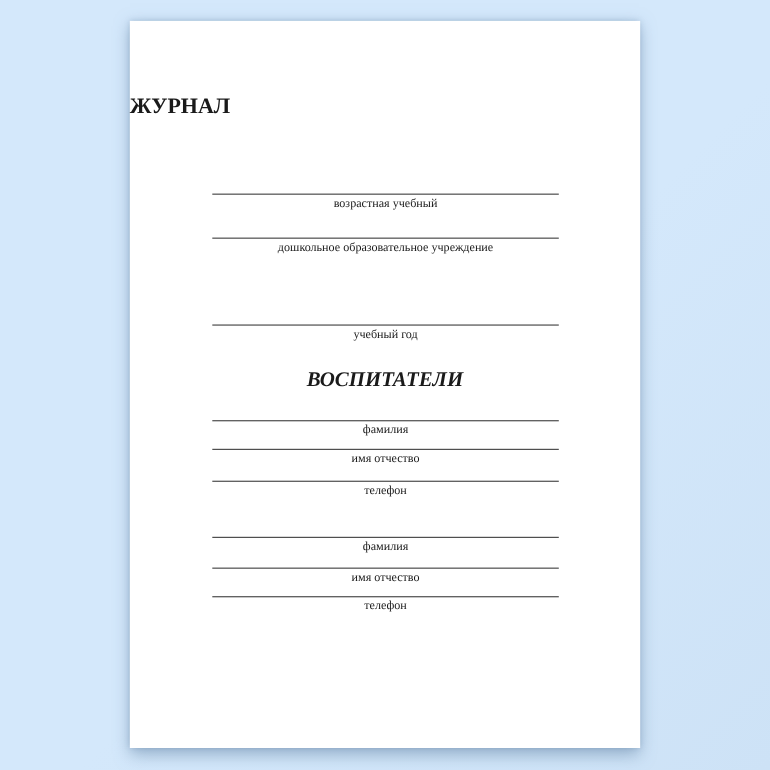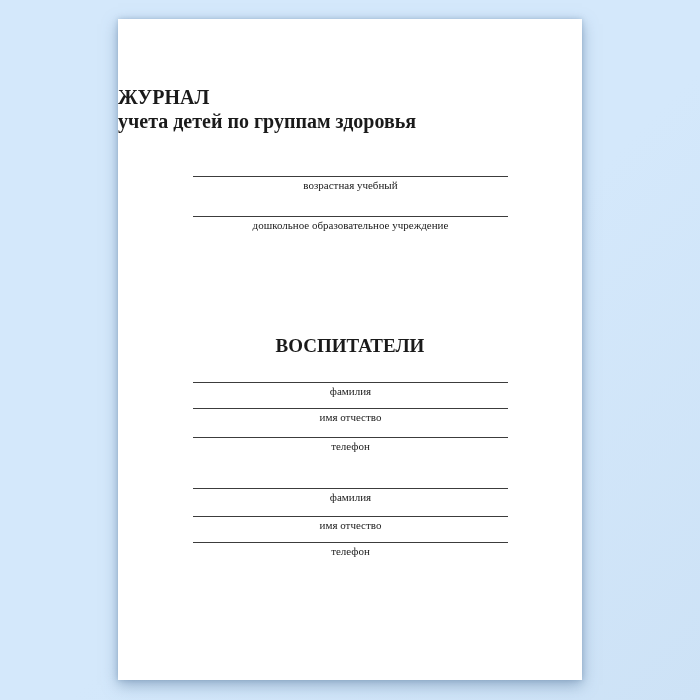--- a/index.html
+++ b/index.html
@@ -31,20 +31,21 @@
     font-size:20px;
     line-height:24px;
   }
   .section-heading{
     position:absolute;
     top:315px; left:0; width:100%;
     text-align:center;
     font-weight:bold;
     font-size:19px;
     line-height:24px;
+    font-style:italic;
   }
   .field{
     position:absolute;
     left:75px;
     width:315px;
   }
   .rule{
     height:0;
     border-top:1px solid var(--line);
   }
@@ -57,34 +58,37 @@
     white-space:nowrap;
   }
 </style>
 </head>
 <body>
 
 <div class="page">
 
   <div class="title-block">
     <div>ЖУРНАЛ</div>
-    <div>учета детей по группам здоровья</div>
   </div>
 
   <div class="field" style="top:157px">
     <div class="rule"></div>
     <div class="caption">возрастная учебный</div>
   </div>
 
   <div class="field" style="top:197px">
     <div class="rule"></div>
     <div class="caption">дошкольное образовательное учреждение</div>
   </div>
 
 
+  <div class="field" style="top:276px">
+    <div class="rule"></div>
+    <div class="caption">учебный год</div>
+  </div>
 
   <div class="section-heading">ВОСПИТАТЕЛИ</div>
 
   <div class="field" style="top:363px">
     <div class="rule"></div>
     <div class="caption">фамилия</div>
   </div>
 
   <div class="field" style="top:389px">
     <div class="rule"></div>

